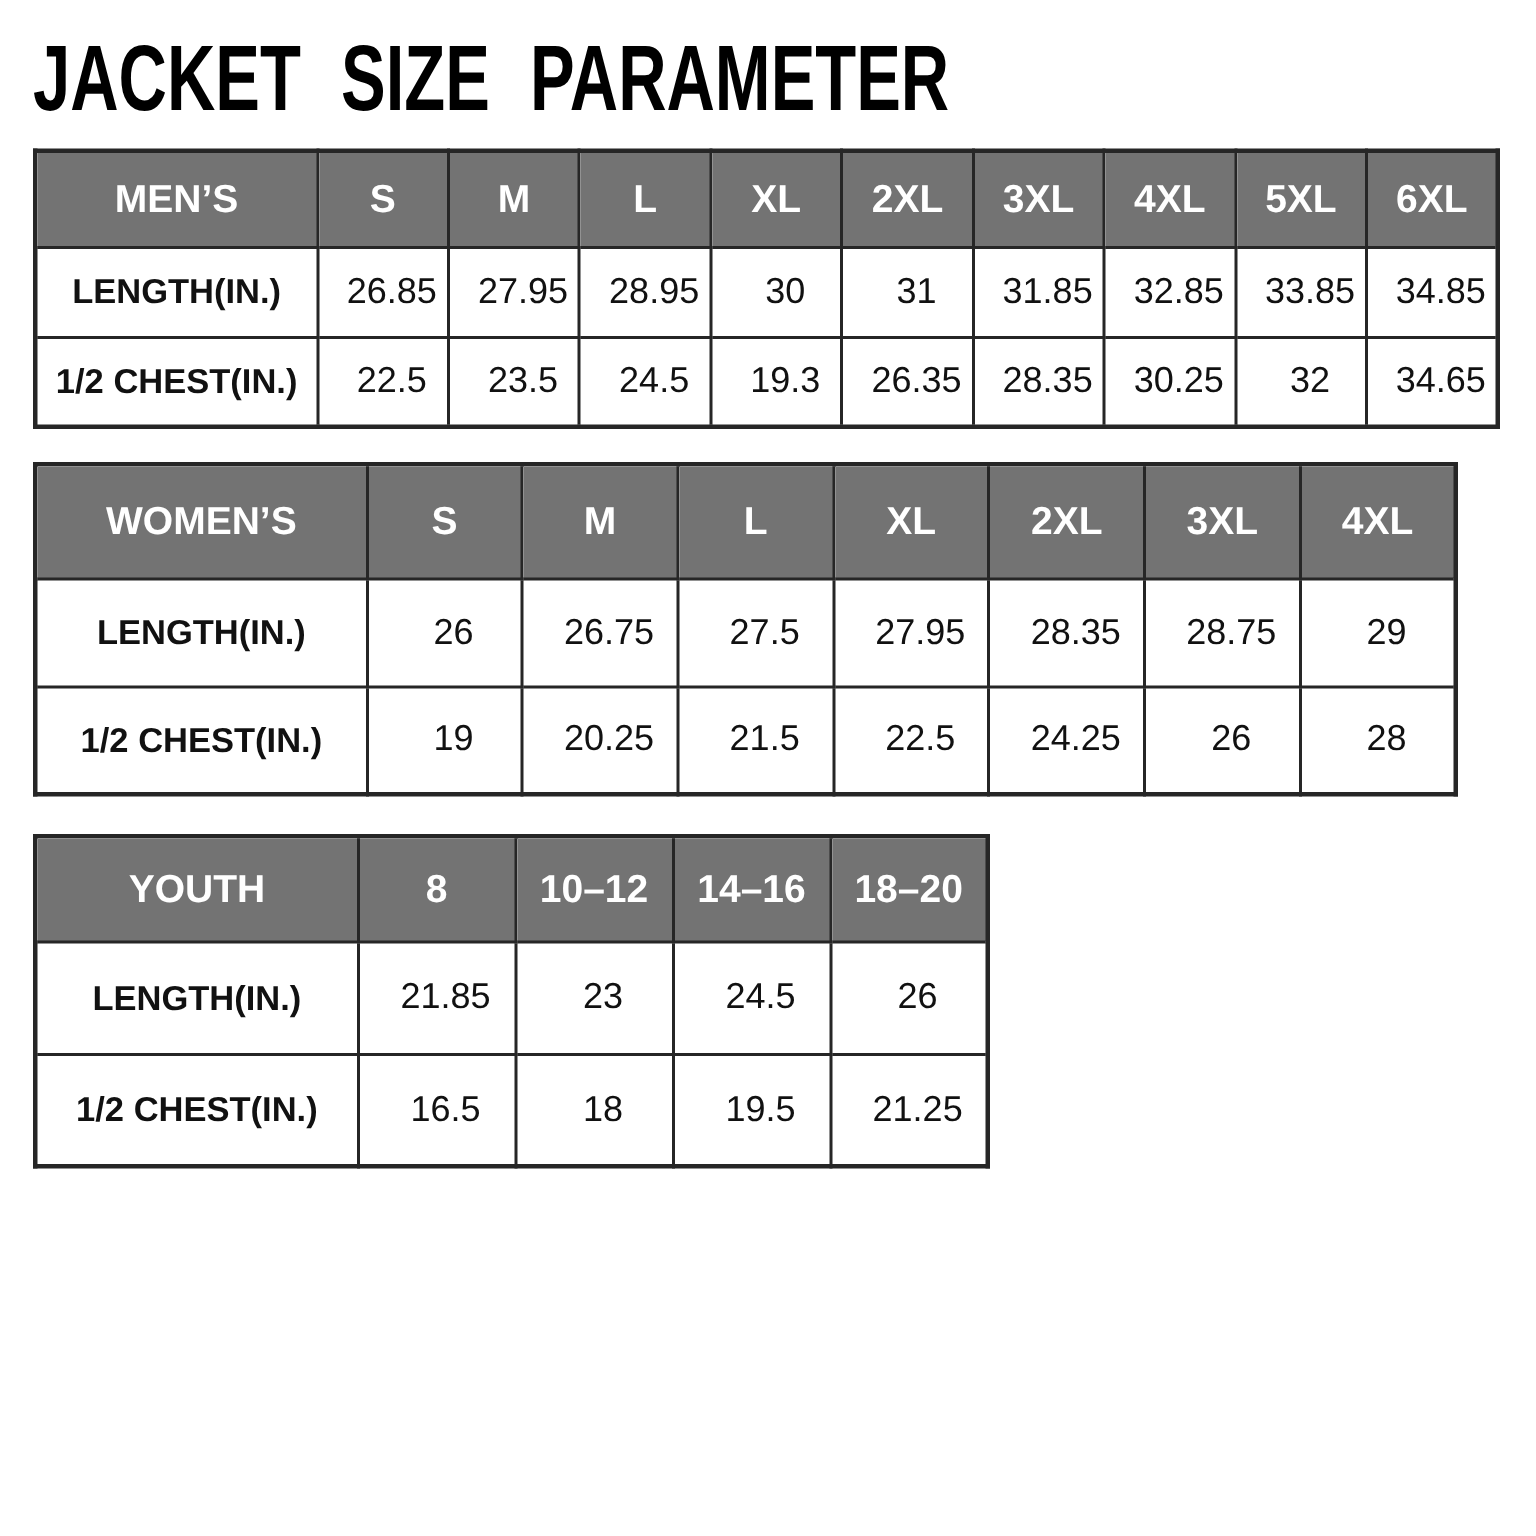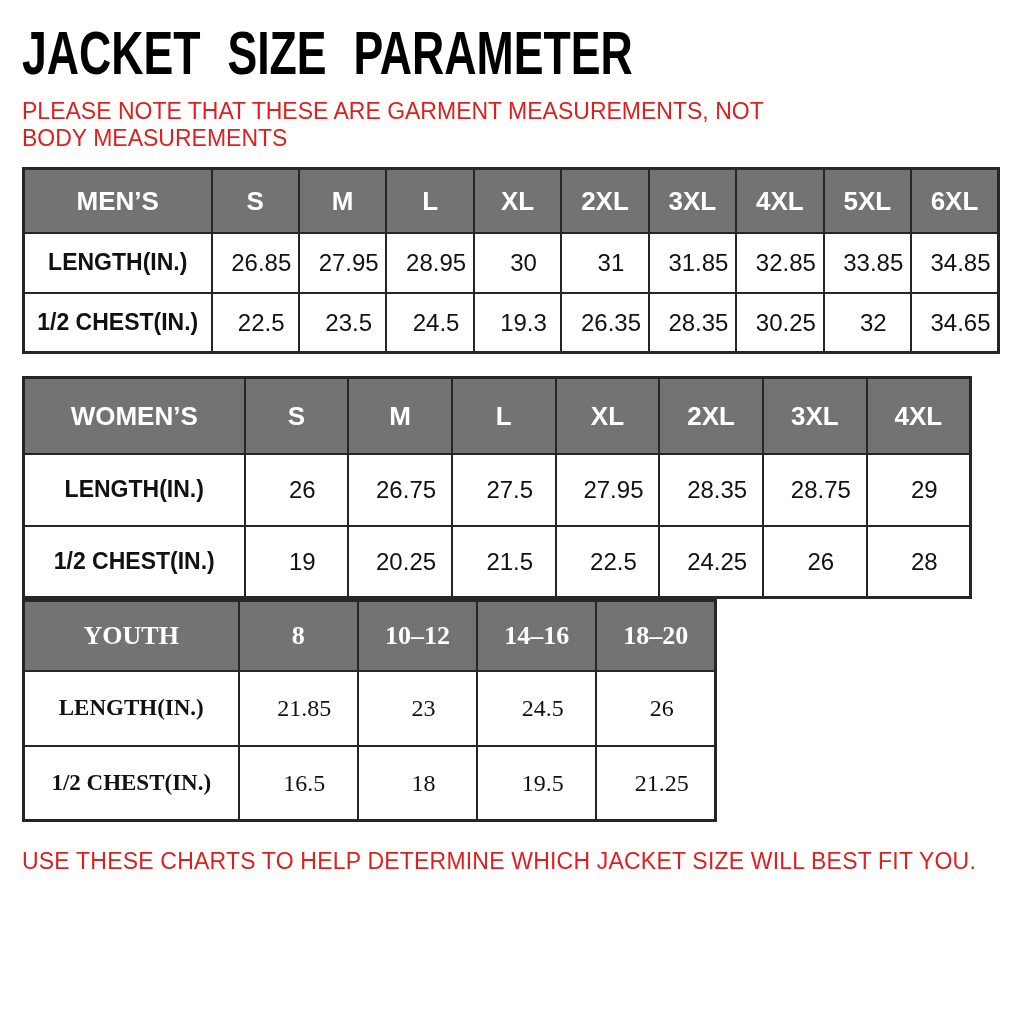--- a/index.html
+++ b/index.html
@@ -65,21 +65,21 @@
   .t-mens{width:978px;margin-top:15px;}
   .t-mens .c0{width:188px;}
   .t-mens thead tr{height:64px;}
   .t-mens tbody tr{height:60px;}
 
   .t-womens{width:950px;margin-top:22px;}
   .t-womens .c0{width:221px;}
   .t-womens thead tr{height:76px;}
   .t-womens tbody tr{height:72px;}
 
-  .t-youth{width:695px;font-family:Liberation Serif, serif;}
+  .t-youth{width:638px;margin-top:25px;}
   .t-youth .c0{width:215px;}
   .t-youth thead tr{height:70px;}
   .t-youth tbody tr{height:75px;}
 
   .footer-paragraph{
     margin-top:16px;
     max-width:1000px;
     font-size:26px;
     line-height:1.32;
     color:var(--accent);
@@ -92,21 +92,20 @@
     white-space:nowrap;
   }
 </style>
 </head>
 <body>
 
 <div class="page">
 
   <h1 class="title">JACKET  SIZE  PARAMETER</h1>
 
-  <p class="note">PLEASE NOTE THAT THESE ARE GARMENT MEASUREMENTS, NOT BODY MEASUREMENTS</p>
 
   <table class="t-mens">
       <colgroup>
         <col class="c0">
         <col>
         <col>
         <col>
         <col>
         <col>
         <col>
@@ -232,15 +231,14 @@
           <th>1/2 CHEST(IN.)</th>
           <td>16.5</td>
           <td>18</td>
           <td>19.5</td>
           <td>21.25</td>
         </tr>
       </tbody>
     </table>
 
 
-  <p class="footer-caps">USE THESE CHARTS TO HELP DETERMINE WHICH JACKET SIZE WILL BEST FIT YOU.</p>
 
 </div>
 
 </body></html>

